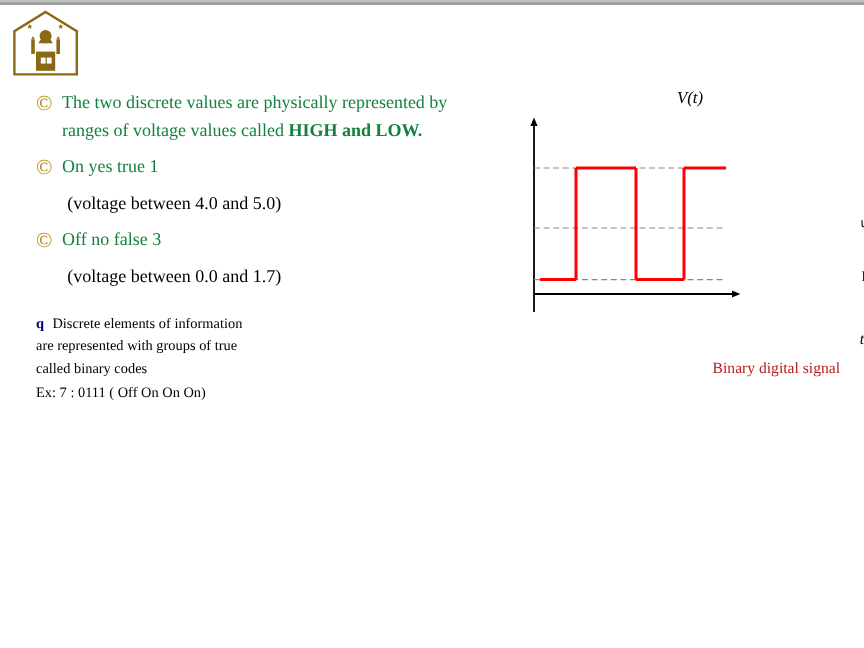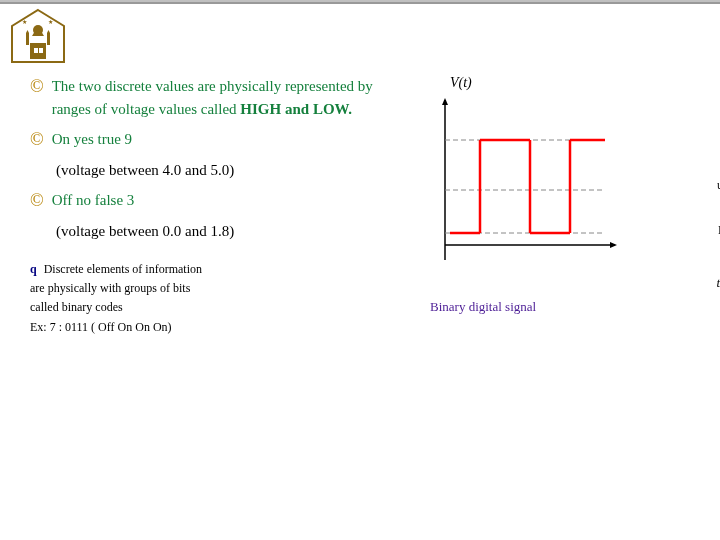--- a/index.html
+++ b/index.html
@@ -99,33 +99,34 @@
       font-weight: bold;
       margin-right: 4px;
     }
 
     .vt-label {
       font-style: italic;
       font-size: 14px;
       color: #000;
       margin-bottom: 4px;
       margin-left: 30px;
+      text-align: center;
     }
 
     .chart-area {
       position: relative;
       width: 260px;
       height: 200px;
       margin-left: 10px;
     }
 
     .chart-title {
-      text-align: left;
+      text-align: right;
       font-size: 13px;
-      color: #4c1d95;
+      color: #b91c1c;
       margin-top: 4px;
     }
   </style>
 </head>
 <body>
 
 <div class="logo-area">
   <svg class="logo-svg" viewBox="0 0 56 56" xmlns="http://www.w3.org/2000/svg">
 
     <polygon points="28,2 54,18 54,54 2,54 2,18" fill="white" stroke="#8B6914" stroke-width="2"></polygon>
@@ -157,36 +158,36 @@
 
     <div class="bullet-item">
       <span class="bullet-icon">©</span>
       <span class="bullet-text">
         The two discrete values are physically represented by ranges of voltage values called <span class="highlight">HIGH and LOW.</span>
       </span>
     </div>
 
     <div class="bullet-item">
       <span class="bullet-icon">©</span>
-      <span class="bullet-text">On  yes  true  9</span>
+      <span class="bullet-text">On  yes  true  1</span>
     </div>
     <div class="sub-text">(voltage between 4.0 and 5.0)</div>
 
     <div class="bullet-item">
       <span class="bullet-icon">©</span>
       <span class="bullet-text">Off   no   false  3</span>
     </div>
-    <div class="sub-text">(voltage between 0.0 and 1.8)</div>
+    <div class="sub-text">(voltage between 0.0 and 1.7)</div>
 
     <div class="bottom-section">
       <div class="bottom-text">
         <span class="q-bullet">q</span>
         <span>Discrete elements of information</span>
       </div>
-      <div class="bottom-text">are physically with groups of bits</div>
+      <div class="bottom-text">are represented with groups of true</div>
       <div class="bottom-text"> called binary codes</div>
       <div class="bottom-text">Ex: 7 : 0111 ( Off  On  On  On)</div>
     </div>
   </div>
 
   <div class="right-panel">
     <div class="vt-label">V(t)</div>
 
     <div class="chart-area">
       

